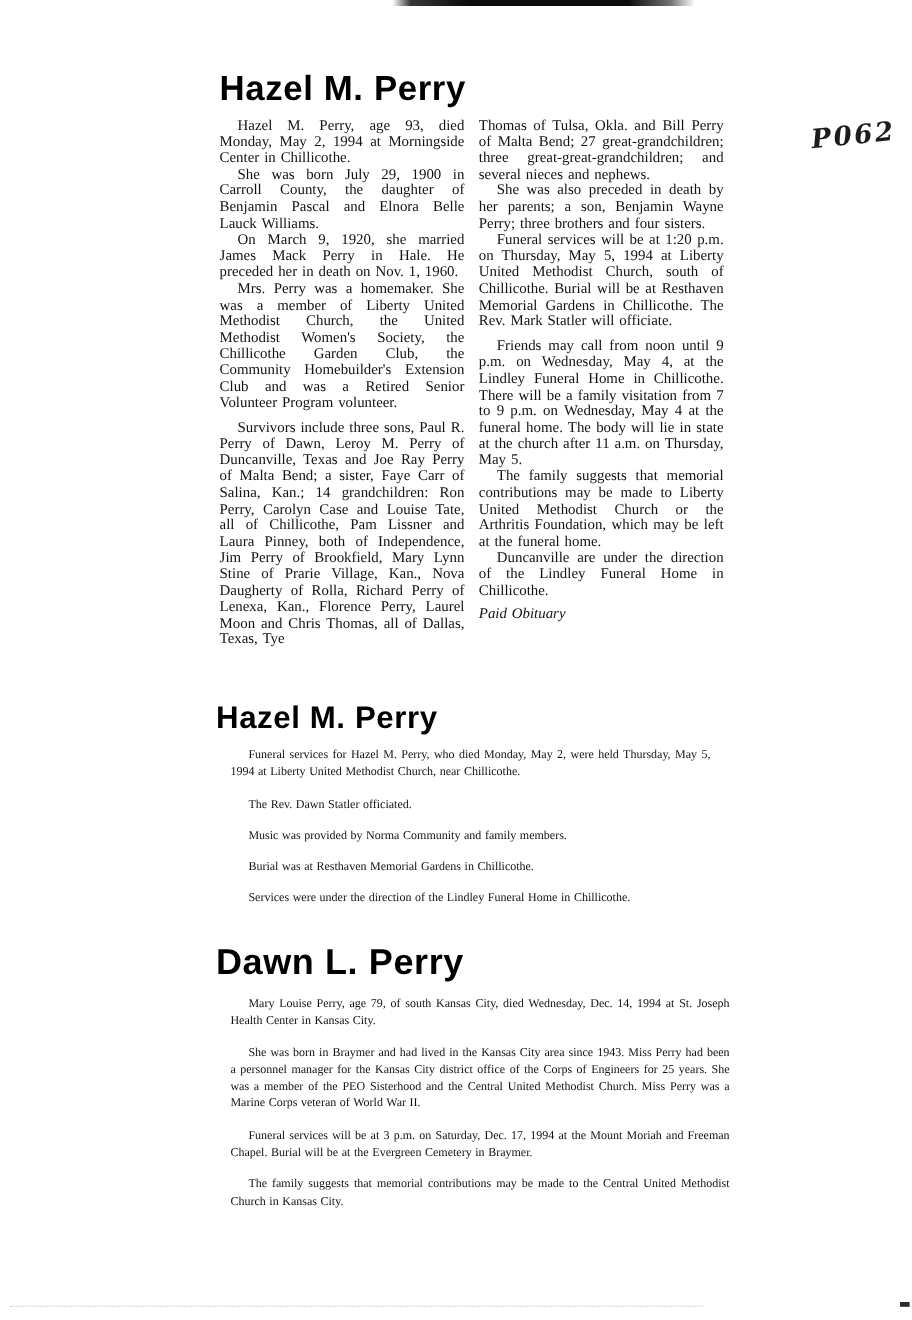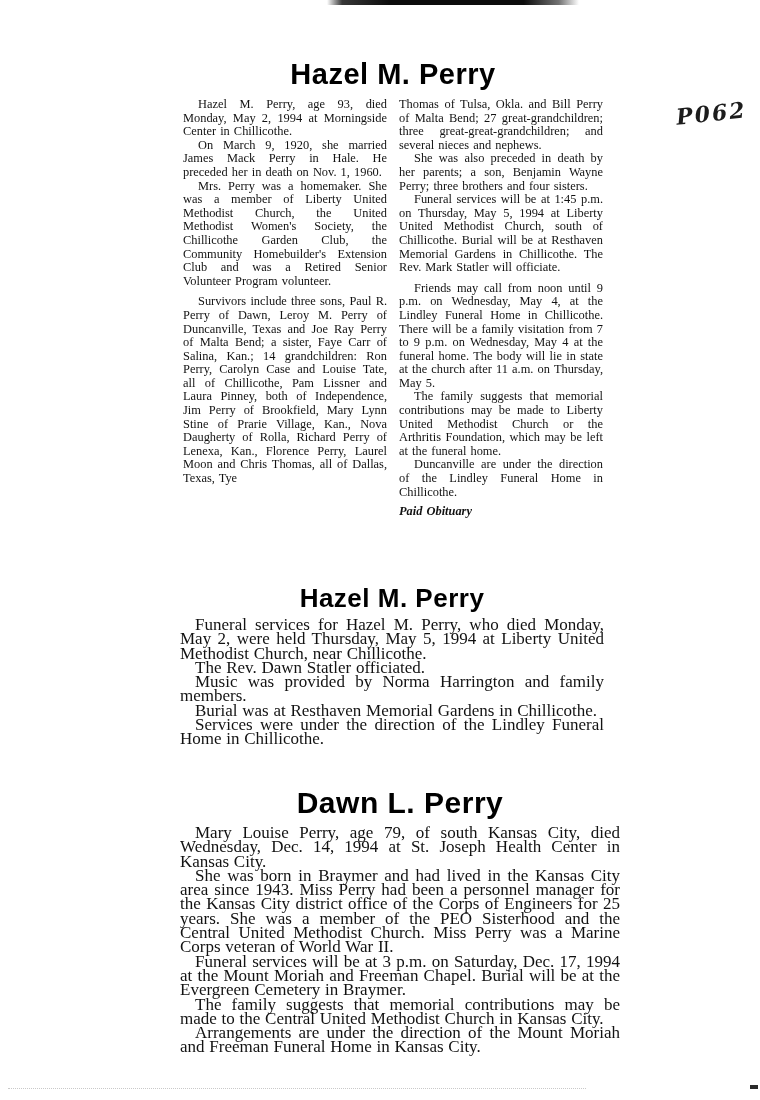--- a/index.html
+++ b/index.html
@@ -23,90 +23,90 @@
   }
   .code-note{
     position:absolute;left:676px;top:100px;
     font-family:"DejaVu Serif", serif;
     font-style:italic;font-weight:bold;font-size:22px;color:#1c1c1c;
     transform:rotate(-6deg);letter-spacing:2px;
   }
   .obit{position:absolute;}
   .obit-title{
     font-family:"Liberation Sans", sans-serif;
-    font-weight:bold;color:#000;text-align:center;
+    font-weight:bold;color:#000;text-align:left;
     letter-spacing:.5px;margin:0 0 6px 0;line-height:1;
   }
   .obit1{left:183px;top:60px;width:420px;}
   .obit1 .obit-title{font-size:29px;margin-bottom:9px;}
   .cols{display:flex;gap:12px;}
   .col{width:204px;}
   .obit1 p{
     margin:0;font-size:12.4px;line-height:13.6px;
     text-align:justify;word-spacing:1px;
   }
   .obit2{left:180px;top:585px;width:424px;}
   .obit2 .obit-title{font-size:26px;margin-bottom:7px;}
   .obit2 p, .obit3 p{
-    margin:0;font-size:17px;line-height:14.3px;
+    margin:12px;font-size:10px;line-height:14.3px;
     text-align:justify;word-spacing:.5px;
   }
   .obit3{left:180px;top:788px;width:440px;}
   .obit3 .obit-title{font-size:30px;margin-bottom:8px;}
   .indent{text-indent:15px;}
   .gap{margin-top:7px !important;}
   .credit{
-    text-align:right;font-style:italic;font-weight:bold;
+    text-align:right;font-style:italic;font-weight:normal;
     font-size:12.5px;margin-top:6px !important;
     font-family:"Liberation Serif", serif;
   }
 </style>
 </head>
 <body>
 
 <div class="scan-bar-top"></div>
 <div class="bottom-rule"></div>
 <div class="bottom-mark"></div>
 
 <div class="code-note">P062</div>
 
 <section class="obit obit1">
   <h1 class="obit-title">Hazel M. Perry</h1>
   <div class="cols">
     <div class="col">
       <p class="indent">Hazel M. Perry, age 93, died Monday, May 2, 1994 at Morningside Center in Chillicothe.</p>
+      <p class="indent">She was born July 29, 1900 in Carroll County, the daughter of Benjamin Pascal and Elnora Belle Lauck Williams.</p>
       <p class="indent">On March 9, 1920, she married James Mack Perry in Hale. He preceded her in death on Nov. 1, 1960.</p>
       <p class="indent">Mrs. Perry was a homemaker. She was a member of Liberty United Methodist Church, the United Methodist Women's Society, the Chillicothe Garden Club, the Community Homebuilder's Extension Club and was a Retired Senior Volunteer Program volunteer.</p>
       <p class="indent gap">Survivors include three sons, Paul R. Perry of Dawn, Leroy M. Perry of Duncanville, Texas and Joe Ray Perry of Malta Bend; a sister, Faye Carr of Salina, Kan.; 14 grandchildren: Ron Perry, Carolyn Case and Louise Tate, all of Chillicothe, Pam Lissner and Laura Pinney, both of Independence, Jim Perry of Brookfield, Mary Lynn Stine of Prarie Village, Kan., Nova Daugherty of Rolla, Richard Perry of Lenexa, Kan., Florence Perry, Laurel Moon and Chris Thomas, all of Dallas, Texas, Tye</p>
     </div>
     <div class="col">
       <p>Thomas of Tulsa, Okla. and Bill Perry of Malta Bend; 27 great-grandchildren; three great-great-grandchildren; and several nieces and nephews.</p>
       <p class="indent">She was also preceded in death by her parents; a son, Benjamin Wayne Perry; three brothers and four sisters.</p>
-      <p class="indent">Funeral services will be at 1:45 p.m. on Thursday, May 5, 1994 at Liberty United Methodist Church, south of Chillicothe. Burial will be at Resthaven Memorial Gardens in Chillicothe. The Rev. Mark Statler will officiate.</p>
+      <p class="indent">Funeral services will be at 1:20 p.m. on Thursday, May 5, 1994 at Liberty United Methodist Church, south of Chillicothe. Burial will be at Resthaven Memorial Gardens in Chillicothe. The Rev. Mark Statler will officiate.</p>
       <p class="indent gap">Friends may call from noon until 9 p.m. on Wednesday, May 4, at the Lindley Funeral Home in Chillicothe. There will be a family visitation from 7 to 9 p.m. on Wednesday, May 4 at the funeral home. The body will lie in state at the church after 11 a.m. on Thursday, May 5.</p>
       <p class="indent">The family suggests that memorial contributions may be made to Liberty United Methodist Church or the Arthritis Foundation, which may be left at the funeral home.</p>
       <p class="indent">Duncanville are under the direction of the Lindley Funeral Home in Chillicothe.</p>
       <p class="credit">Paid Obituary</p>
     </div>
   </div>
 </section>
 
 <section class="obit obit2">
   <h1 class="obit-title">Hazel M. Perry</h1>
   <div>
     <p class="indent">Funeral services for Hazel M. Perry, who died Monday, May 2, were held Thursday, May 5, 1994 at Liberty United Methodist Church, near Chillicothe.</p>
     <p class="indent">The Rev. Dawn Statler officiated.</p>
-    <p class="indent">Music was provided by Norma Harrington and family members.</p>
+    <p class="indent">Music was provided by Norma Community and family members.</p>
     <p class="indent">Burial was at Resthaven Memorial Gardens in Chillicothe.</p>
     <p class="indent">Services were under the direction of the Lindley Funeral Home in Chillicothe.</p>
   </div>
 </section>
 
 <section class="obit obit3">
   <h1 class="obit-title">Dawn L. Perry</h1>
   <div>
     <p class="indent">Mary Louise Perry, age 79, of south Kansas City, died Wednesday, Dec. 14, 1994 at St. Joseph Health Center in Kansas City.</p>
     <p class="indent">She was born in Braymer and had lived in the Kansas City area since 1943. Miss Perry had been a personnel manager for the Kansas City district office of the Corps of Engineers for 25 years. She was a member of the PEO Sisterhood and the Central United Methodist Church. Miss Perry was a Marine Corps veteran of World War II.</p>
     <p class="indent">Funeral services will be at 3 p.m. on Saturday, Dec. 17, 1994 at the Mount Moriah and Freeman Chapel. Burial will be at the Evergreen Cemetery in Braymer.</p>
     <p class="indent">The family suggests that memorial contributions may be made to the Central United Methodist Church in Kansas City.</p>
-    <p class="indent">Arrangements are under the direction of the Mount Moriah and Freeman Funeral Home in Kansas City.</p>
   </div>
 </section>
 
 </body></html>

